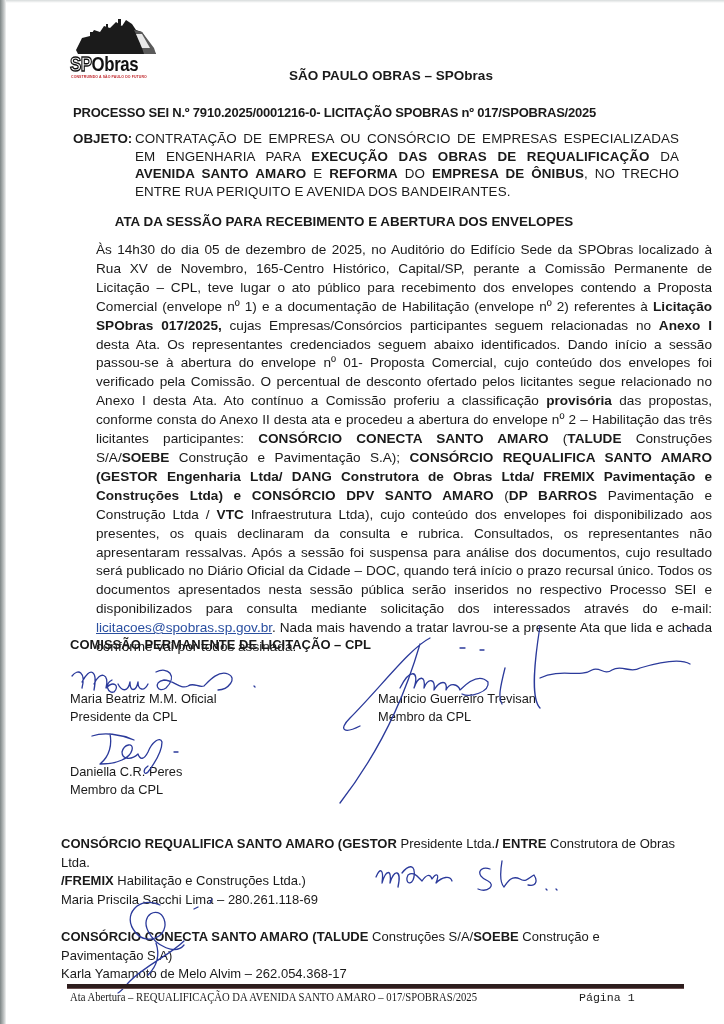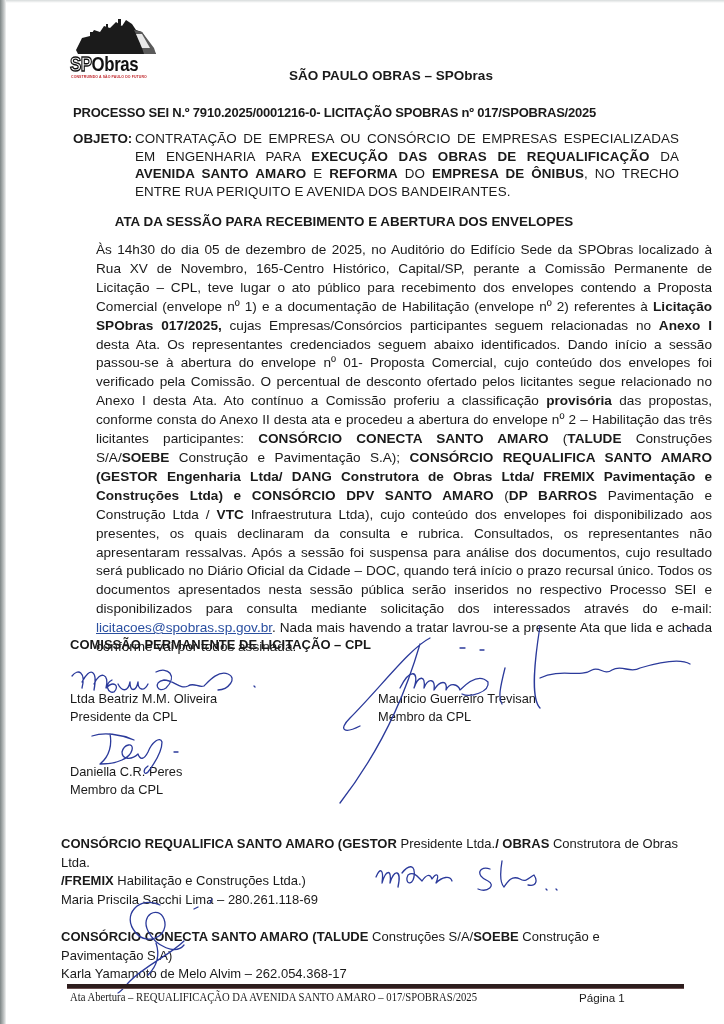--- a/index.html
+++ b/index.html
@@ -68,21 +68,21 @@
   .cons-2 { top: 928px; }
   .footer-rule {
     position: absolute; left: 67px; top: 984px; width: 617px; height: 4px; background: #2d1d1d;
     border-bottom: 1px solid #6b5050;
   }
   .footer-left {
     position: absolute; left: 70px; top: 991px; font-family: "Liberation Serif", serif; font-size: 11.6px;
     white-space: nowrap; transform: scaleX(0.92); transform-origin: left top;
   }
   .footer-right {
-    position: absolute; left: 579px; top: 991px; font-family: Liberation Sans, sans-serif; font-size: 11.6px;
+    position: absolute; left: 579px; top: 991px; font-family: Liberation Mono, monospace; font-size: 11.6px;
     white-space: nowrap;
     text-align: right;
   }
   .signature { position: absolute; pointer-events: none; }
   .signature path { fill: none; stroke: #2b3a9b; stroke-width: 1.3; stroke-linecap: round; stroke-linejoin: round; }
 </style>
 </head>
 <body>
 
 <div class="top-edge"></div>
@@ -111,34 +111,34 @@
   </div>
 </div>
 
 <div class="ata-title">ATA DA SESSÃO PARA RECEBIMENTO E ABERTURA DOS ENVELOPES</div>
 
 <div class="body-text"><span>Às 14h30 do dia 05 de dezembro de 2025, no Auditório do Edifício Sede da SPObras localizado à Rua XV de Novembro, 165-Centro Histórico, Capital/SP, perante a Comissão Permanente de Licitação – CPL, teve lugar o ato público para recebimento dos envelopes contendo a Proposta Comercial (envelope nº 1) e a documentação de Habilitação (envelope nº 2) referentes à </span><b>Licitação SPObras 017/2025,</b><span> cujas Empresas/Consórcios participantes seguem relacionadas no </span><b>Anexo I</b><span> desta Ata. Os representantes credenciados seguem abaixo identificados. Dando início a sessão passou-se à abertura do envelope nº 01- Proposta Comercial, cujo conteúdo dos envelopes foi verificado pela Comissão. O percentual de desconto ofertado pelos licitantes segue relacionado no Anexo I desta Ata. Ato contínuo a Comissão proferiu a classificação </span><b>provisória</b><span> das propostas, conforme consta do Anexo II desta ata e procedeu a abertura do envelope nº 2 – Habilitação das três  licitantes participantes: </span><b>CONSÓRCIO CONECTA SANTO AMARO</b><span> (</span><b>TALUDE</b><span> Construções S/A/</span><b>SOEBE</b><span> Construção e Pavimentação S.A); </span><b>CONSÓRCIO REQUALIFICA SANTO AMARO (GESTOR Engenharia Ltda/ DANG Construtora de Obras Ltda/ FREMIX Pavimentação e Construções Ltda) e CONSÓRCIO DPV SANTO AMARO</b><span> (</span><b>DP BARROS</b><span> Pavimentação e Construção Ltda / </span><b>VTC</b><span> Infraestrutura Ltda), cujo conteúdo dos envelopes foi disponibilizado aos presentes, os quais declinaram da consulta e rubrica. Consultados, os representantes não apresentaram ressalvas. Após a sessão foi suspensa para análise dos documentos, cujo resultado será publicado no Diário Oficial da Cidade – DOC, quando terá início o prazo recursal único. Todos os documentos apresentados nesta sessão pública serão inseridos no respectivo Processo SEI e disponibilizados para consulta mediante solicitação dos interessados através do e-mail: </span><a>licitacoes@spobras.sp.gov.br</a><span>. Nada mais havendo a tratar lavrou-se a presente Ata que lida e achada conforme vai por todos assinada.</span></div>
 
 <div class="cpl-title">COMISSÃO PERMANENTE DE LICITAÇÃO – CPL</div>
 
 <div class="sig-block sig-1">
-  <div>Ltda Beatriz M.M. Oliveira</div>
+  <div>Maria Beatriz M.M. Oficial</div>
   <div>Presidente da CPL</div>
 </div>
 <div class="sig-block sig-2">
   <div>Mauricio Guerreiro Trevisan</div>
   <div>Membro da CPL</div>
 </div>
 <div class="sig-block sig-3">
   <div>Daniella C.R. Peres</div>
   <div>Membro da CPL</div>
 </div>
 
 <div class="consortium cons-1">
-  <div><b>CONSÓRCIO REQUALIFICA SANTO AMARO (GESTOR</b><span> Presidente Ltda.</span><b>/ OBRAS</b><span> Construtora de Obras Ltda.</span><br><b>/FREMIX</b><span> Habilitação e Construções Ltda.)</span></div>
+  <div><b>CONSÓRCIO REQUALIFICA SANTO AMARO (GESTOR</b><span> Presidente Ltda.</span><b>/ ENTRE</b><span> Construtora de Obras Ltda.</span><br><b>/FREMIX</b><span> Habilitação e Construções Ltda.)</span></div>
   <div>Maria Priscila Sacchi Lima – 280.261.118-69</div>
 </div>
 
 <div class="consortium cons-2">
   <div><b>CONSÓRCIO CONECTA SANTO AMARO (TALUDE</b><span> Construções S/A/</span><b>SOEBE</b><span> Construção e Pavimentação S.A)</span></div>
   <div>Karla Yamamoto de Melo Alvim – 262.054.368-17</div>
 </div>
 
 <svg class="signature" style="left:68px;top:662px" width="200" height="40" viewBox="0 0 200 40">
   <path d="M4,14 C10,6 18,10 14,26 M14,20 C22,4 30,8 26,28 M26,22 C32,8 42,12 38,26 C46,18 52,24 46,30 C40,32 36,22 44,18"></path>

